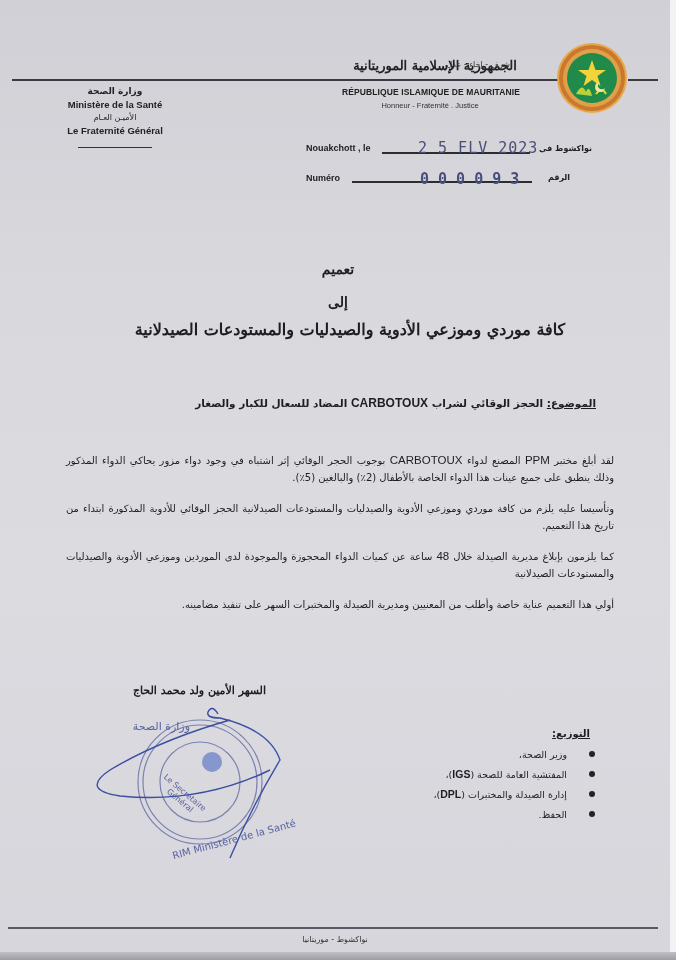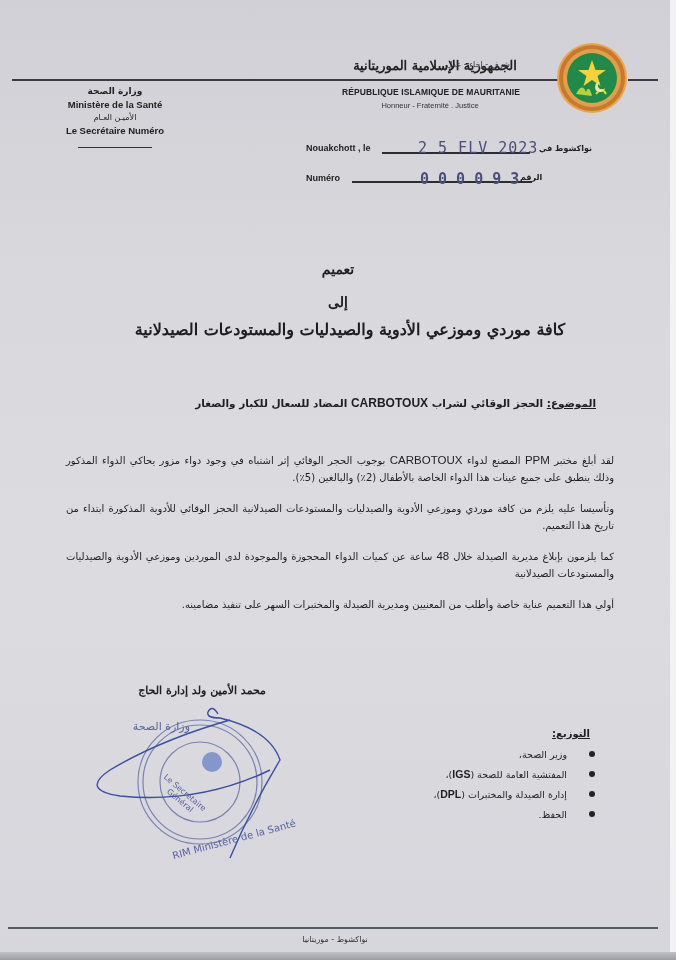--- a/index.html
+++ b/index.html
@@ -98,33 +98,33 @@
     <path d="M20 52 Q26 40 30 50 Q33 42 36 54 Z" fill="#b7d23c"></path>
     <path d="M40 52 Q46 44 50 52" stroke="#d7e03a" stroke-width="2" fill="none"></path>
     <path d="M44 40 a5 5 0 1 0 5 6 a4 4 0 1 1 -5 -6z" fill="#f0e6a0"></path>
   </svg>
 </div>
 
 <div class="abs ministry">
   <div class="l1 ar">وزارة الصحة</div>
   <div class="l2">Ministère de la Santé</div>
   <div class="l3 ar">الأميـن العـام</div>
-  <div class="l4">Le Secrétaire Numéro</div>
+  <div class="l4">Le Fraternité Général</div>
 </div>
 <div class="abs ministry-underline"></div>
 
 <div class="abs field-label-fr" style="left:306px; top:143px;">Nouakchott , le</div>
 <div class="abs field-line" style="left:382px; top:152px; width:148px;"></div>
 <div class="abs stamp-text" style="left:418px; top:139px; font-size:15px; letter-spacing:1px;">2 5 FLV 2023</div>
 <div class="abs ar field-label-ar" style="left:532px; top:144px; width:60px; text-align:right;">نواكشوط في</div>
 
 <div class="abs field-label-fr" style="left:306px; top:173px;">Numéro</div>
 <div class="abs field-line" style="left:352px; top:181px; width:180px;"></div>
 <div class="abs stamp-text" style="left:420px; top:170px; font-size:15px; font-weight:bold;">0 0 0 0 9 3</div>
-<div class="abs ar field-label-ar" style="left:520px; top:173px; width:38px; text-align:left;">الرقم</div>
+<div class="abs ar field-label-ar" style="left:540px; top:173px; width:38px; text-align:center;">الرقم</div>
 
 <div class="abs ar title-main">تعميم</div>
 <div class="abs ar title-to">إلى</div>
 <div class="abs ar title-recipients">كافة موردي وموزعي الأدوية والصيدليات والمستودعات الصيدلانية</div>
 
 <div class="abs ar subject">
   <span class="label">الموضوع:</span>
   <span>الحجز الوقائي لشراب</span>
   <span class="latin">CARBOTOUX</span>
   <span>المضاد للسعال للكبار والصغار</span>
@@ -141,21 +141,21 @@
 <div class="abs ar para" style="top:500px;">وتأسيسا عليه يلزم من كافة موردي وموزعي الأدوية والصيدليات والمستودعات الصيدلانية الحجز الوقائي للأدوية المذكورة ابتداء من تاريخ هذا التعميم.</div>
 
 <div class="abs ar para" style="top:548px;">
   <span>كما يلزمون بإبلاغ مديرية الصيدلة خلال</span>
   <span class="latin">48</span>
   <span>ساعة عن كميات الدواء المحجوزة والموجودة لدى الموردين وموزعي الأدوية والصيدليات والمستودعات الصيدلانية</span>
 </div>
 
 <div class="abs ar para" style="top:596px;">أولي هذا التعميم عناية خاصة وأطلب من المعنيين ومديرية الصيدلة والمختبرات السهر على تنفيذ مضامينه.</div>
 
-<div class="abs ar signer">محمد الأمين ولد إدارة الحاج</div>
+<div class="abs ar signer">السهر الأمين ولد محمد الحاج</div>
 
 <div class="abs seal">
   <svg width="220" height="160" viewBox="0 0 220 160">
     <g fill="none" stroke="#6b72a8" stroke-width="1.2" opacity="0.85">
       <circle cx="120" cy="82" r="62"></circle>
       <circle cx="120" cy="82" r="57"></circle>
       <circle cx="120" cy="82" r="40"></circle>
     </g>
     <circle cx="132" cy="62" r="10" fill="#6f86c7" opacity="0.8"></circle>
     <text x="78" y="92" font-family="DejaVu Sans, sans-serif" font-size="8" fill="#5a62a0" transform="rotate(40 100 92)">Le Secrétaire</text>

